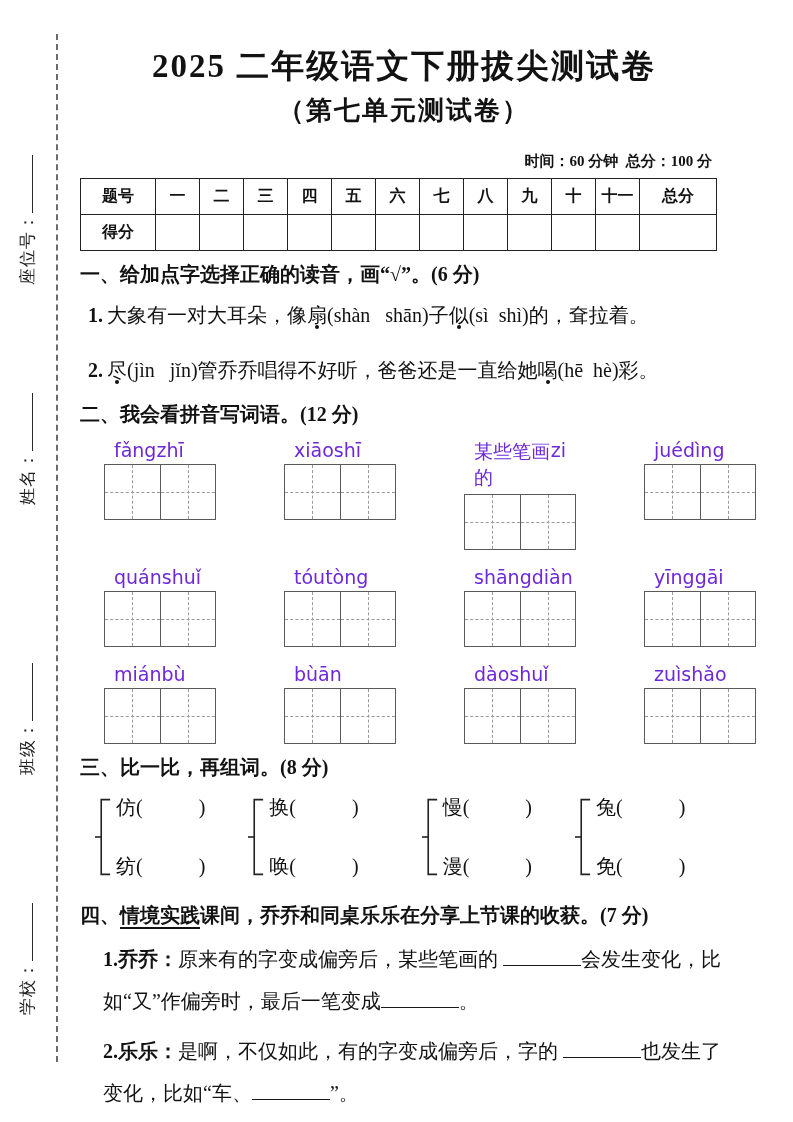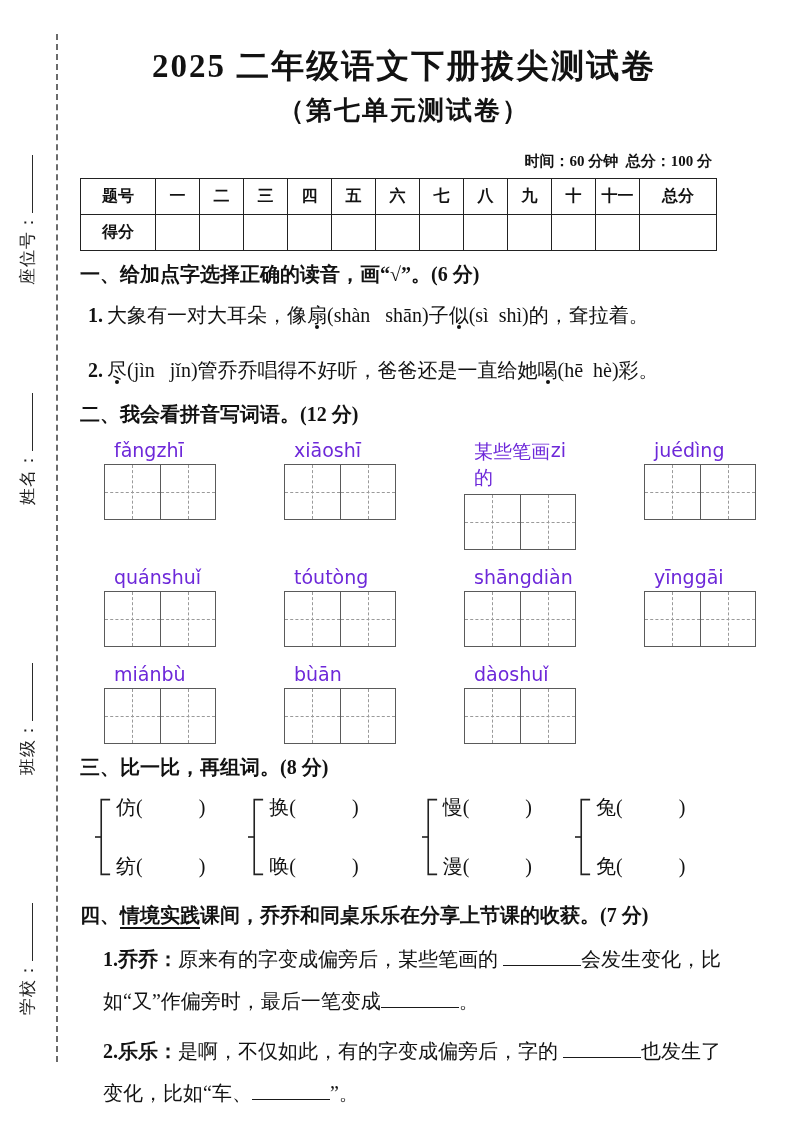--- a/index.html
+++ b/index.html
@@ -237,20 +237,30 @@
     <div class="wblock">
         <div class="pinyin">
           <span>dào</span>
           <span>shuǐ</span>
         </div>
         <div class="grid">
           <div class="gcell"></div>
           <div class="gcell"></div>
         </div>
       </div>
+    <div class="wblock">
+        <div class="pinyin">
+          <span>zuì</span>
+          <span>shǎo</span>
+        </div>
+        <div class="grid">
+          <div class="gcell"></div>
+          <div class="gcell"></div>
+        </div>
+      </div>
   </div>
 
   <div class="sec-head">三、比一比，再组词。(8 分)</div>
   <div class="pairs">
 
     <div class="pair-group g1">
       <svg class="pg-brace" viewBox="0 0 18 90">
           <polyline points="17,3 7,3 7,87 17,87" fill="none" stroke="#222" stroke-width="1.8"></polyline>
           <line x1="7" y1="45" x2="0" y2="45" stroke="#222" stroke-width="1.8"></line>
         </svg>

